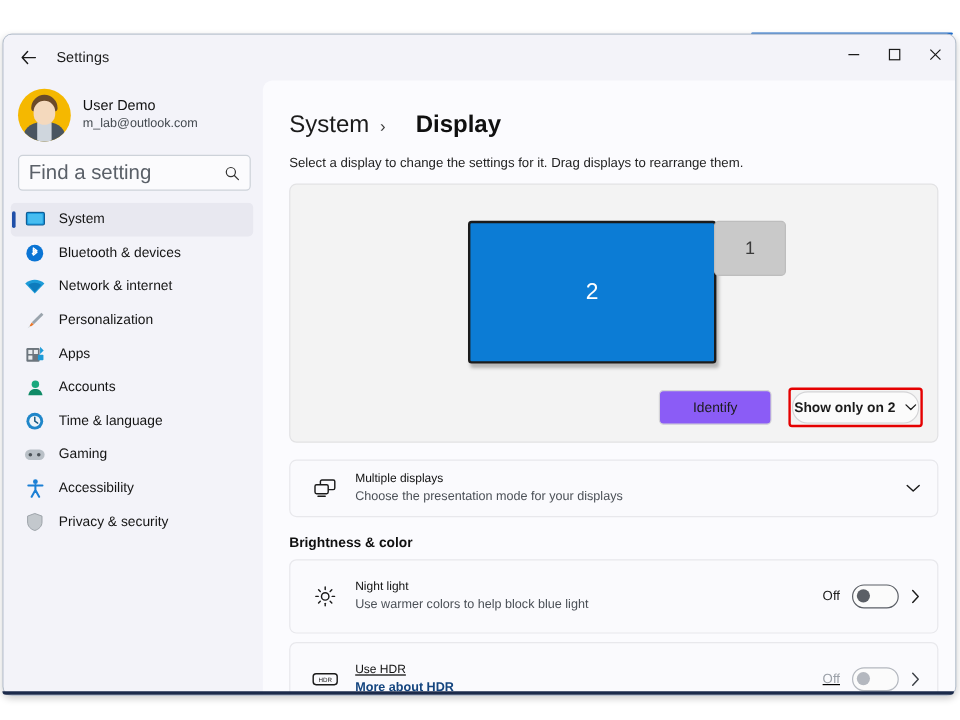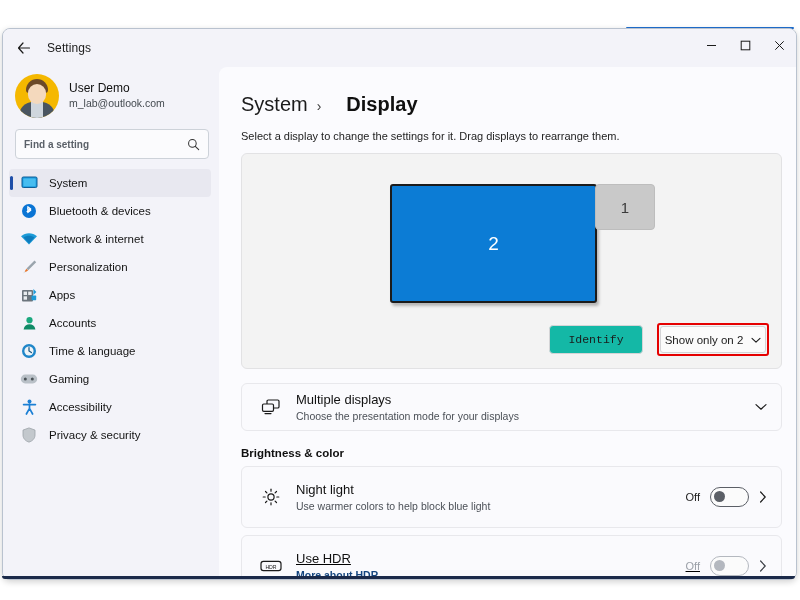--- a/index.html
+++ b/index.html
@@ -175,25 +175,24 @@
     display: flex;
     align-items: center;
     padding: 0 8px;
     position: relative;
   }
   #search-input {
     border: none;
     outline: none;
     background: transparent;
     font-family: "Liberation Sans", sans-serif;
-    font-size: 10px;
+    font-size: 17px;
     color: #1b1b1b;
     width: 100%;
     padding: 0;
-    font-weight: bold;
   }
   #search-input::placeholder { color: #5a6068; }
   #search-icon { flex: none; color: #333; display: flex; align-items: center; }
 
   #nav-list {
     display: flex;
     flex-direction: column;
     gap: 0px;
     padding: 0 8px 0 6px;
     overflow: hidden;
@@ -319,47 +318,48 @@
     position: absolute;
     right: 12px;
     bottom: 12px;
     display: flex;
     align-items: center;
     gap: 14px;
   }
   #identify-button {
     width: 92px;
     height: 27px;
-    background: #14b8a6;
+    background: #8b5cf6;
     border: 1px solid #d4d4d6;
     border-radius: 4px;
     font-size: 11.5px;
     color: #1b1b1b;
     display: flex;
     align-items: center;
     justify-content: center;
-    font-family: Liberation Mono, monospace;
+    font-family: Liberation Sans, sans-serif;
   }
   #projection-wrap {
     border: 2px solid #e50000;
     border-radius: 3px;
     padding: 1px;
   }
   #projection-select {
     width: 104px;
     height: 25px;
     background: #fbfbfb;
     border: 1px solid #d4d4d6;
-    border-radius: 3px;
+    border-radius: 13px;
     display: flex;
     align-items: center;
     justify-content: center;
     gap: 8px;
     font-size: 11.5px;
     color: #1b1b1b;
+    font-weight: bold;
   }
 
   
   .card {
     margin-left: 14px;
     background: #fafafd;
     border: 1px solid #e8e8ec;
     border-radius: 6px;
     display: flex;
     align-items: center;
@@ -368,21 +368,21 @@
   }
   .row-icon {
     width: 26px;
     display: flex;
     align-items: center;
     justify-content: center;
     flex: none;
     color: #1b1b1b;
   }
   .row-text { margin-left: 12px; line-height: 1.35; }
-  .row-title { font-size: 13px; color: #111111; }
+  .row-title { font-size: 10px; color: #111111; }
   .row-sub { font-size: 10.5px; color: #4b5057; }
   .row-link { font-size: 10.5px; color: #14457f; font-weight: 600; }
   .row-right {
     margin-left: auto;
     display: flex;
     align-items: center;
     gap: 10px;
   }
   .toggle-label { font-size: 11px; color: #1b1b1b; }
   .toggle-label.dim { color: #9ba0a8; }

